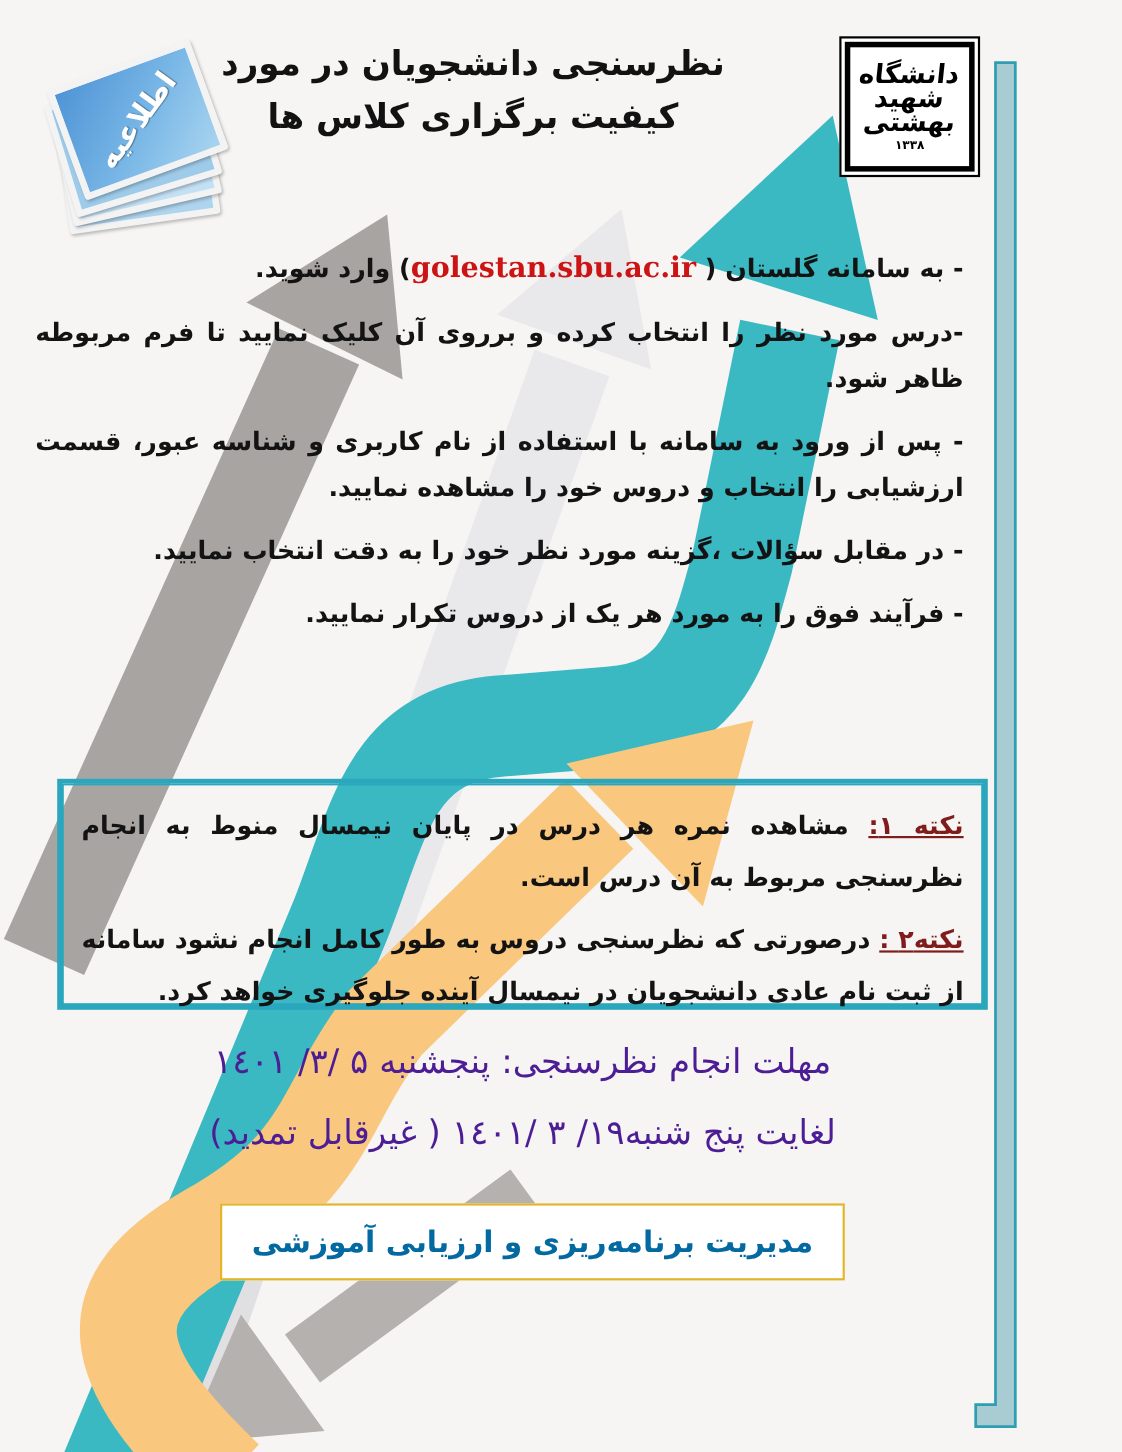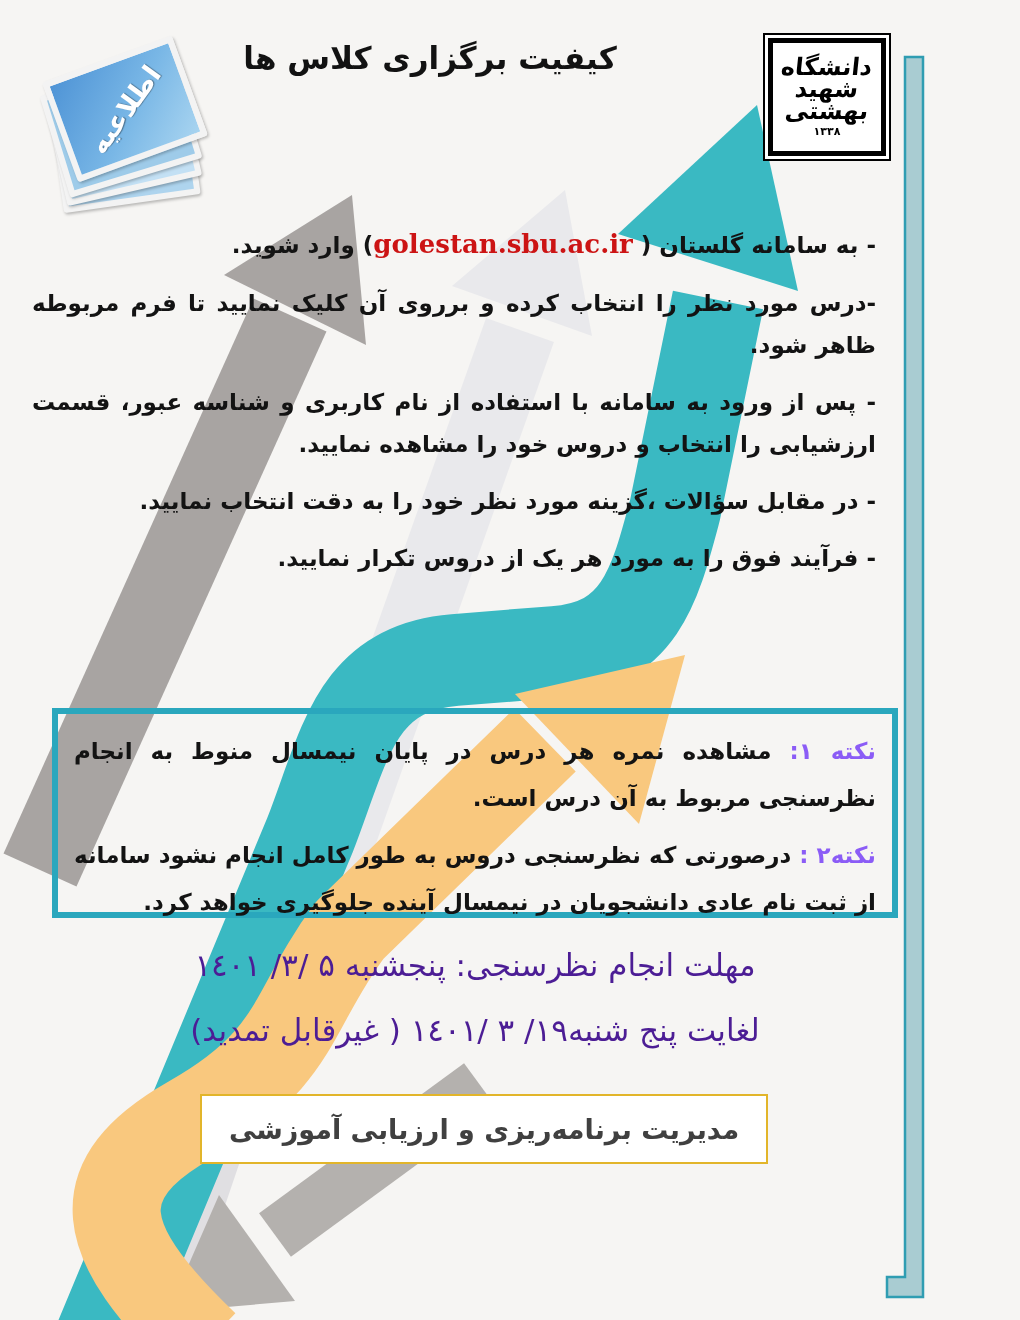--- a/index.html
+++ b/index.html
@@ -35,29 +35,29 @@
   .content .heading{font-size:24px;margin:0 0 6px 0;text-align:right;}
   .content p{margin:15px 0;line-height:1.82;text-align:right;}
   .content p.just{text-align:justify;text-align-last:right;}
   .url{color:#cc1414;font-family:"DejaVu Serif",serif;font-size:26px;font-weight:bold;
        direction:ltr;unicode-bidi:embed;margin-top:20px;}
   
   .notes-box{left:56px;top:712px;width:838px;height:202px;z-index:2;box-sizing:border-box;
        border:2px solid #2aa7bd;box-shadow:0 0 0 3px rgba(255,255,255,0),0 0 0 4px #2aa7bd;
        padding:4px 16px;direction:rtl;color:#131313;font-weight:bold;font-size:23px;}
   .notes-box p{margin:10px 0;line-height:2.05;text-align:justify;text-align-last:right;}
-  .note-label{color:#8b5cf6;}
+  .note-label{color:#7f1d1d;text-decoration:underline;}
   
   .deadline{left:50px;top:944px;width:850px;z-index:2;text-align:center;direction:rtl;
        color:#4c1d95;font-weight:normal;font-size:31px;line-height:1.4;}
   .deadline .l1{margin-bottom:22px;}
   
   .footer-box{left:200px;top:1094px;width:564px;height:66px;z-index:2;background:#fff;
        border:2px solid #e2b52a;display:flex;align-items:center;justify-content:center;
-       direction:rtl;color:#404040;font-weight:bold;font-size:27px;}
+       direction:rtl;color:#0369a1;font-weight:bold;font-size:27px;}
 </style>
 </head>
 <body>
 
 <svg class="bg-art" width="1020" height="1320" viewBox="0 0 1020 1320">
 
   <path d="M 150,1330 L 330,800" stroke="#e0dfe2" stroke-width="62" fill="none"></path>
   <path d="M 300,950 L 520,330" stroke="#e9e9ec" stroke-width="72" fill="none"></path>
   <polygon points="565,190 592,336 452,286" fill="#e9e9ec"></polygon>
 
@@ -79,20 +79,21 @@
 <div class="abs notice-icon">
   <div class="card s3"></div>
   <div class="card s2"></div>
   <div class="card s1"></div>
   <div class="card top">
     <span class="notice-label">اطلاعیه</span>
   </div>
 </div>
 
 <div class="abs title">
+  <div>نظرسنجی دانشجویان در مورد</div>
   <div>کیفیت برگزاری کلاس ها</div>
 </div>
 
 <div class="abs logo">
   <div class="logo-inner">
     <span class="logo-line">دانشگاه</span>
     <span class="logo-line">شهید</span>
     <span class="logo-line">بهشتی</span>
     <span class="logo-year">۱۳۳۸</span>
   </div>

